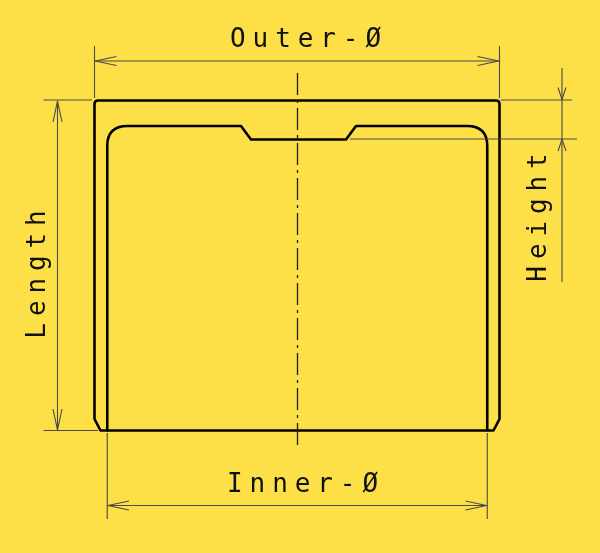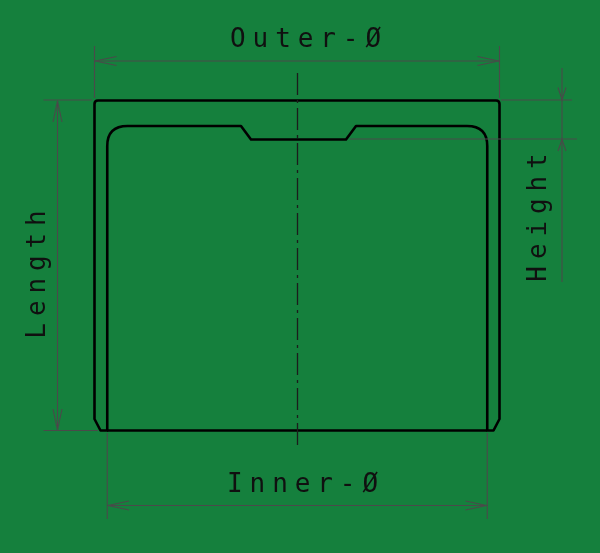--- a/index.html
+++ b/index.html
@@ -4,21 +4,21 @@
 <style>
   html, body {
     margin: 0;
     padding: 0;
     background: #ffffff;
   }
   .stage {
     position: relative;
     width: 600px;
     height: 553px;
-    background: #15803d;
+    background: #fde047;
     overflow: hidden;
   }
   svg { display: block; }
   .dim-text {
     font-family: "DejaVu Sans Mono", "Liberation Mono", monospace;
     font-size: 26px;
     letter-spacing: 6.9px;
     fill: #101010;
   }
   .outline { stroke: #000000; stroke-width: 2.6; fill: none; }

